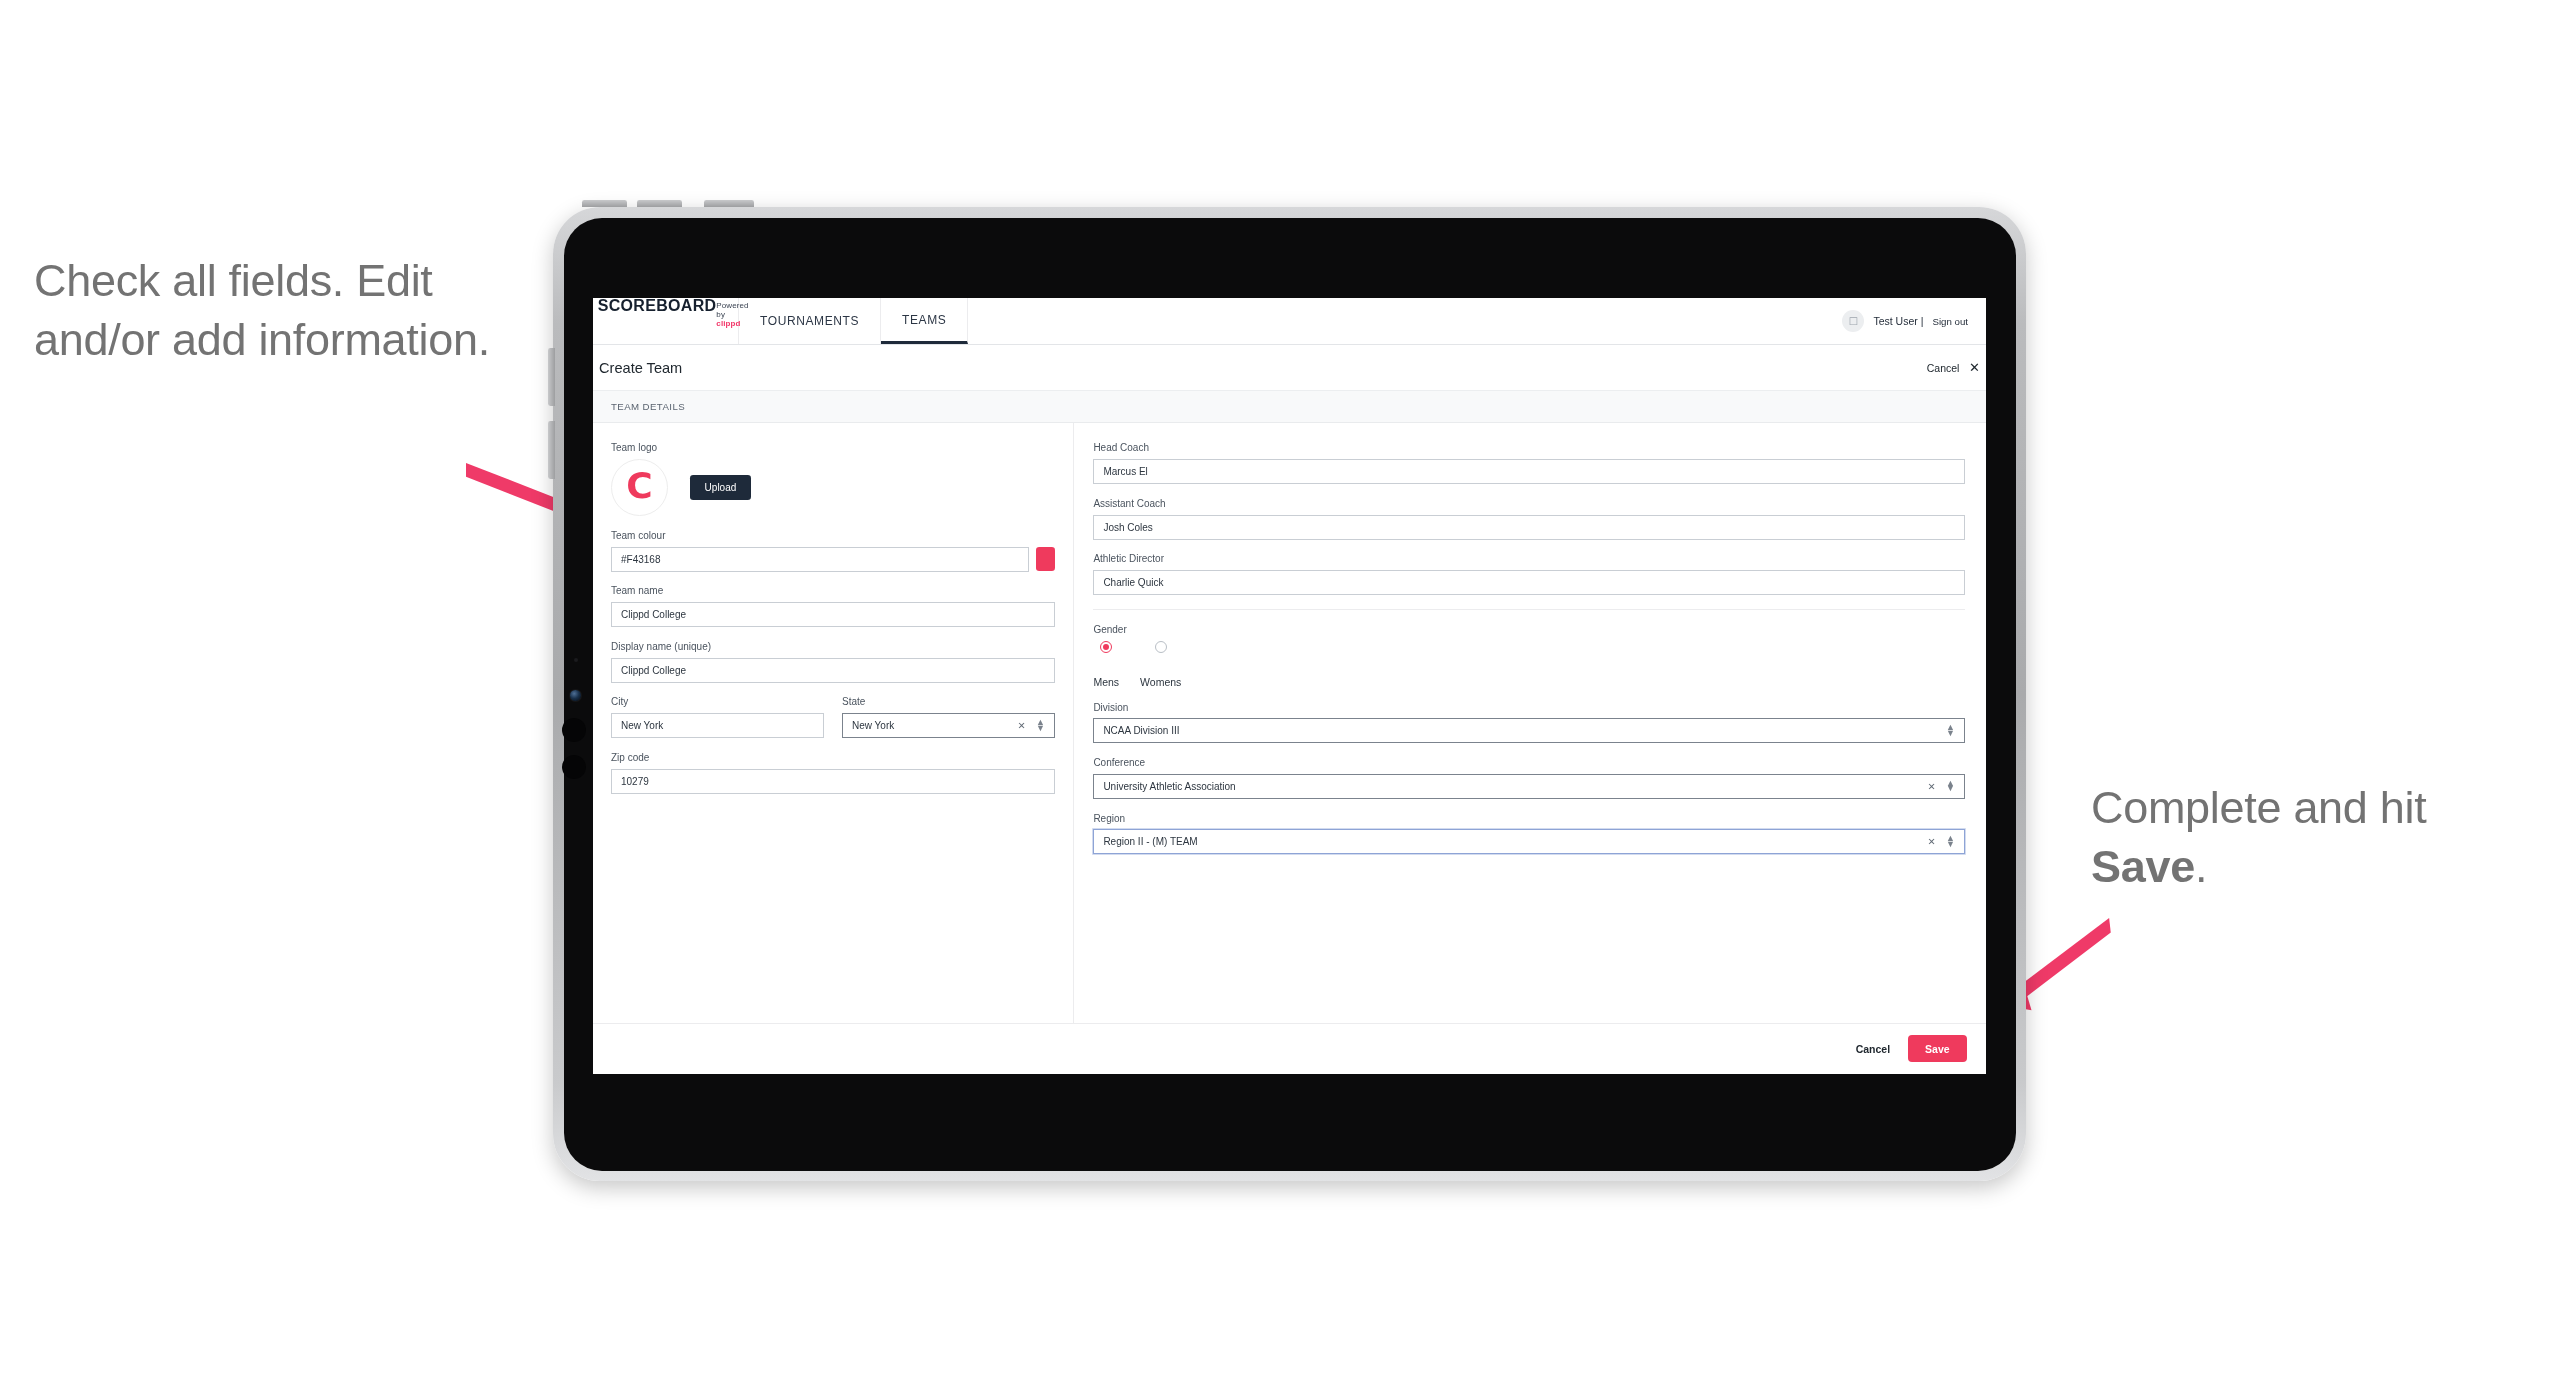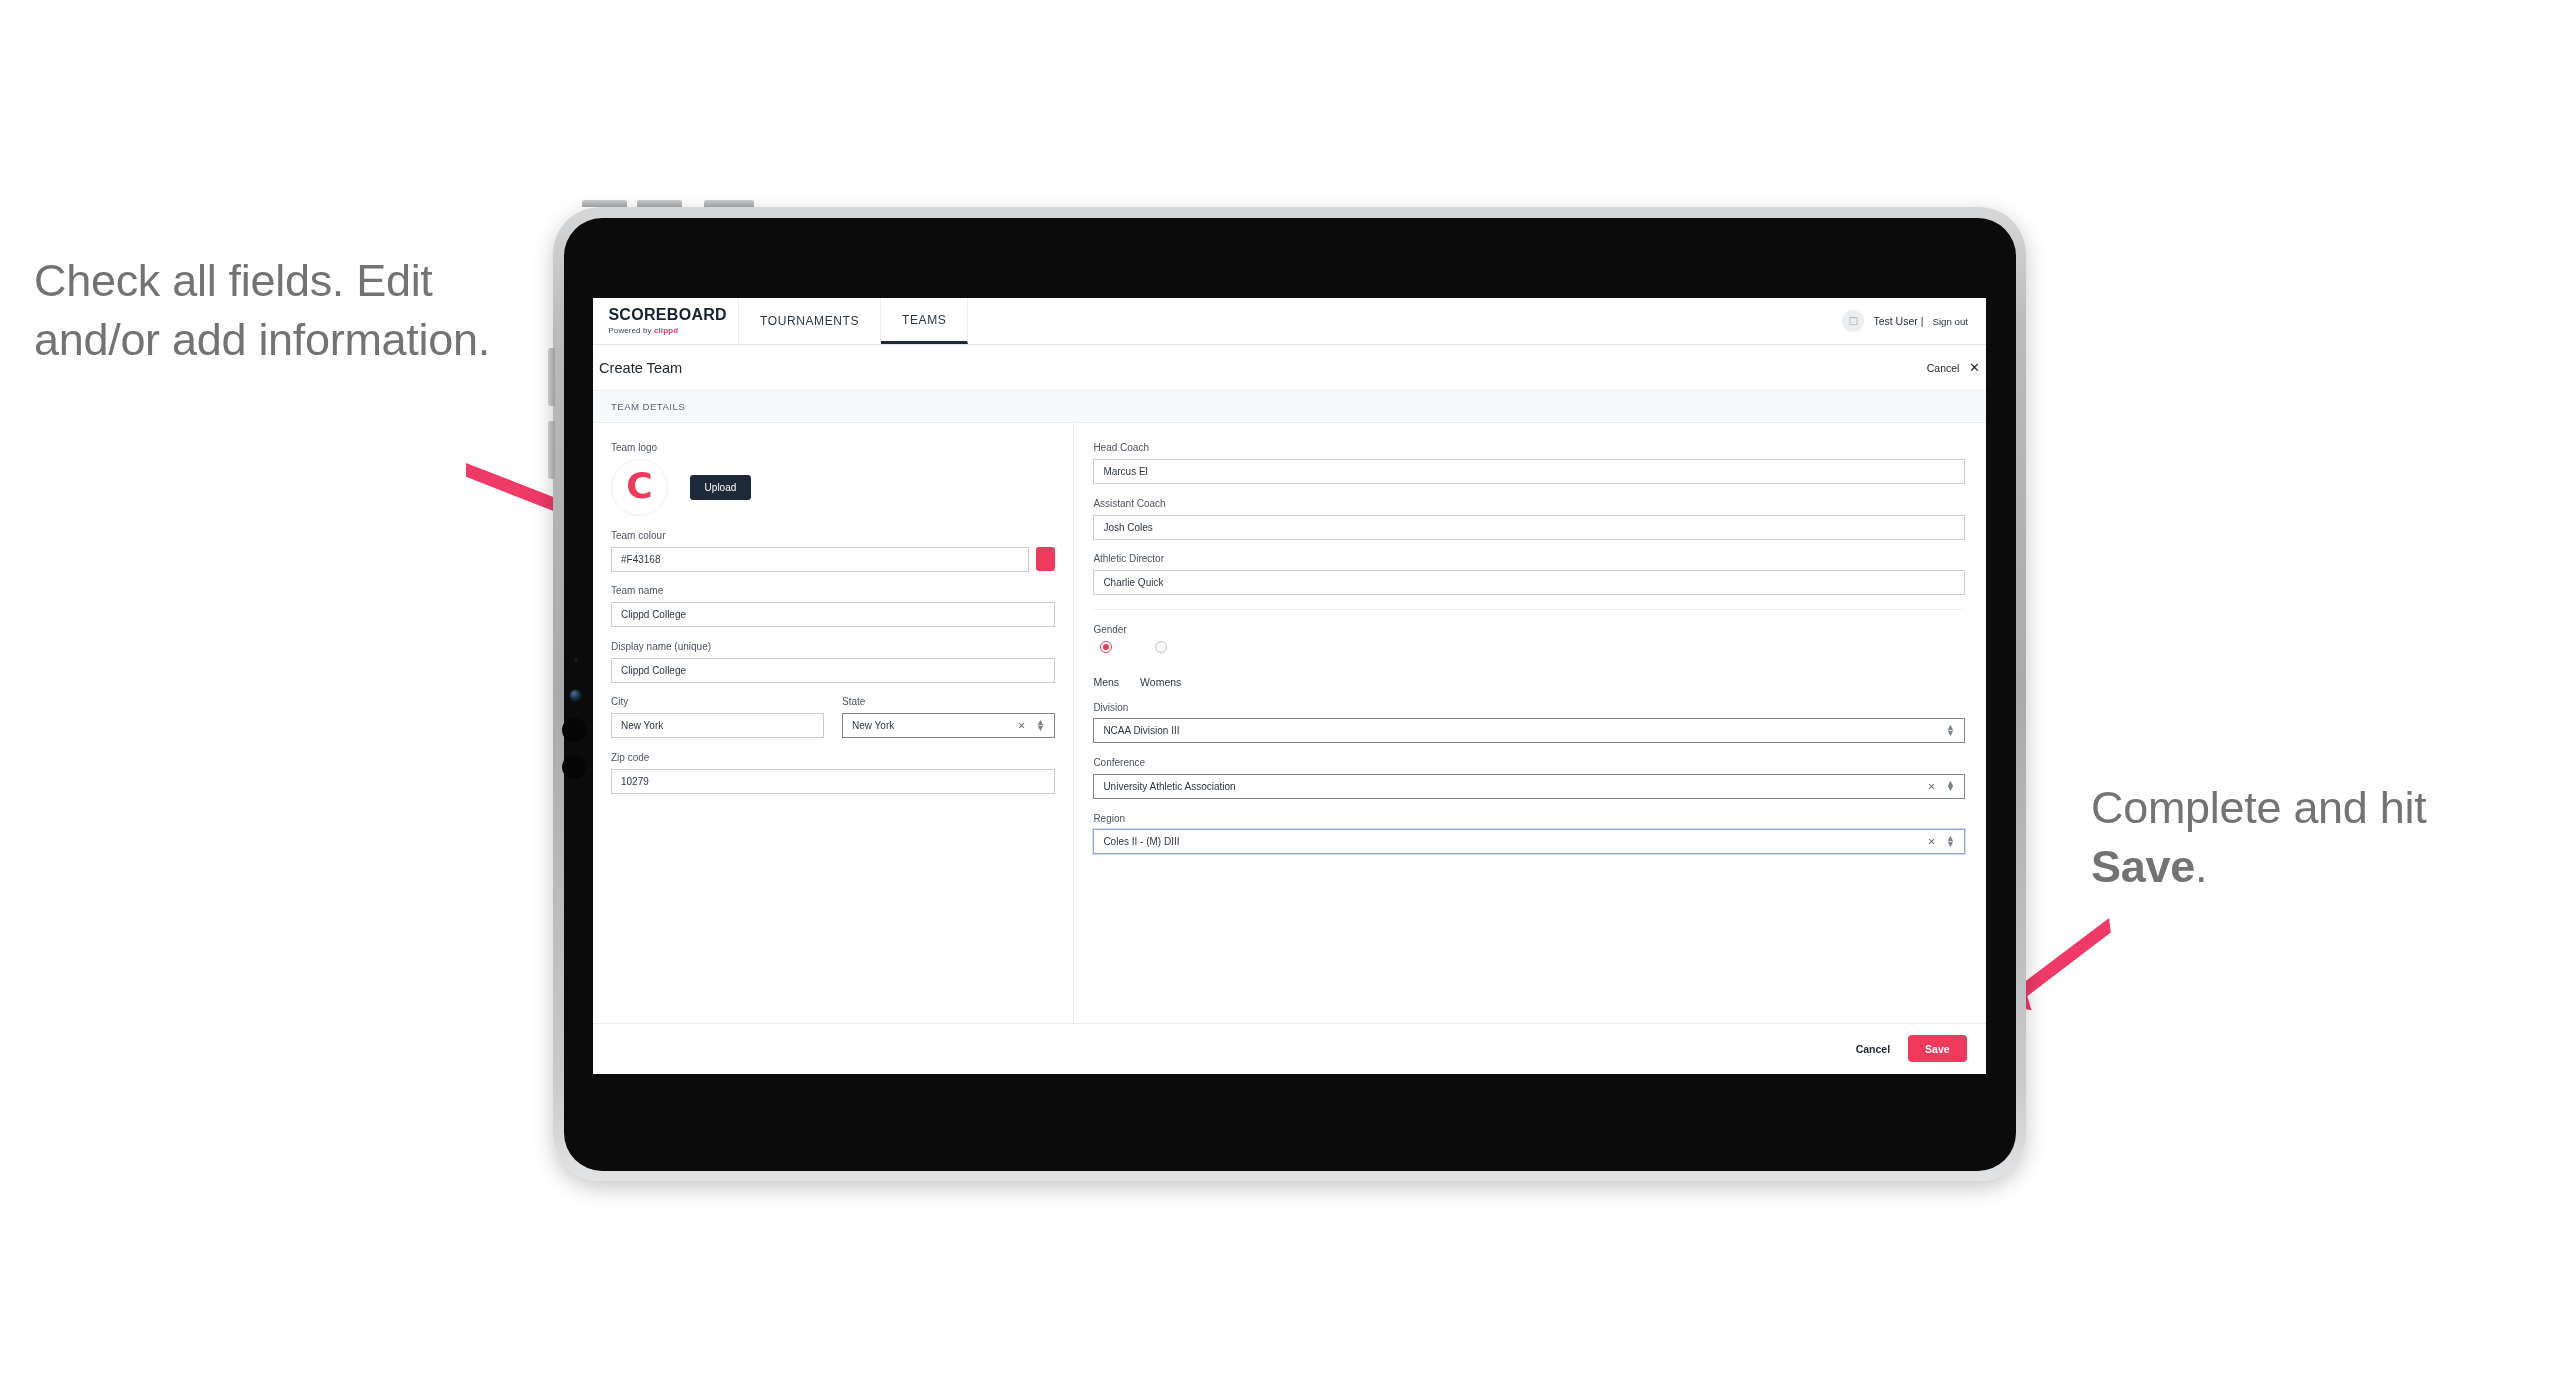--- a/index.html
+++ b/index.html
@@ -78,21 +78,21 @@
 
   .topbar {
     height: 47px;
     background:#fff;
     border-bottom: 0.8px solid #e3e5e8;
     display:flex; align-items:stretch;
     position: relative;
   }
   .brand {
     width: 146px;
-    display:flex; flex-direction:column; justify-content:center;
+    display:flex; flex-direction:row; justify-content:center;
     padding-left: 15.4px;
     border-right: 0.8px solid #ececee;
   }
   .brand-name {
     font-family: "Liberation Sans", sans-serif;
     font-weight: 700; font-size: 16px; letter-spacing: 0.3px;
     color:#16202e; line-height:1;
   }
   .brand-sub { font-size: 8px; color:#3b4453; margin-top:3.2px; letter-spacing:0.1px; }
   .brand-sub .pink { color:#f2386a; font-weight:700; }
@@ -402,21 +402,21 @@
                   <span>▲</span>
                   <span>▼</span>
                 </span>
             </span>
           </div>
         </div>
 
         <div class="field">
           <div class="lbl">Region</div>
           <div class="inp sel focus">
-            <span>Coles II - (M) DIII</span>
+            <span>Region II - (M) TEAM</span>
             <span class="sel-icons">
               <span>✕</span>
               <span class="chev">
                   <span>▲</span>
                   <span>▼</span>
                 </span>
             </span>
           </div>
         </div>
 

